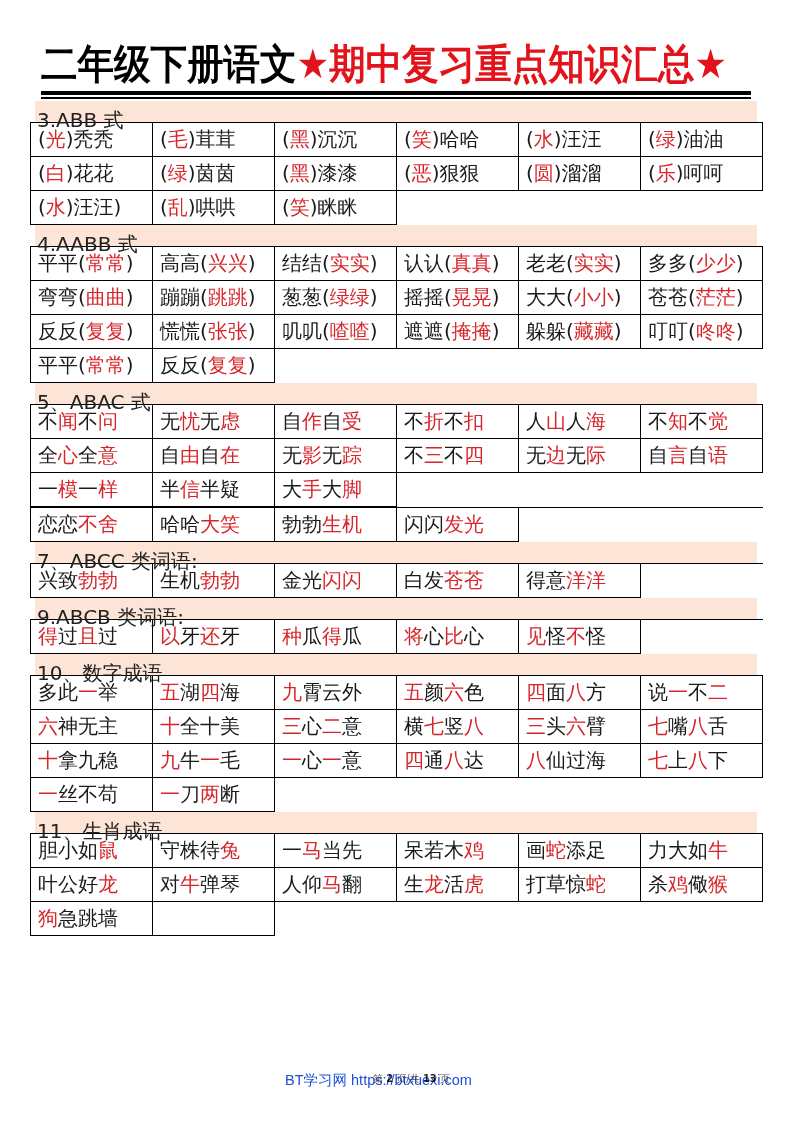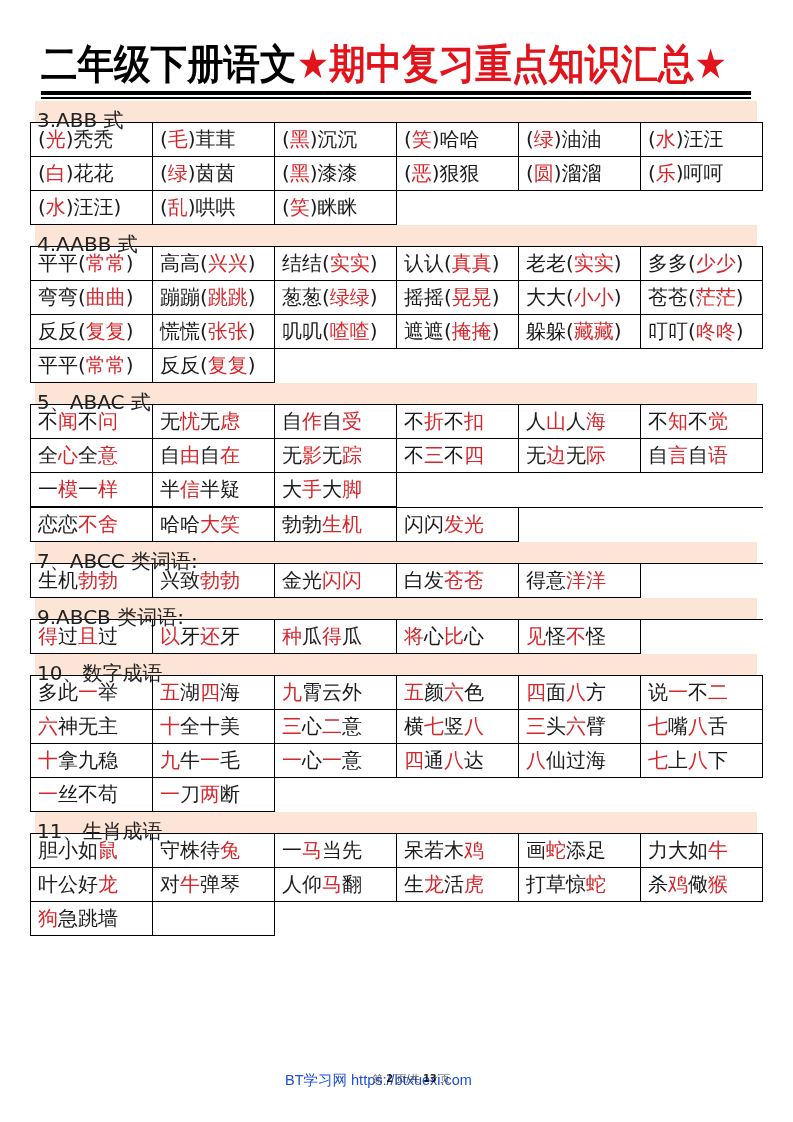--- a/index.html
+++ b/index.html
@@ -72,22 +72,22 @@
 <div class="rule"></div>
 
 <div id="sections">
     <div class="section">
       <div class="band">3.ABB 式</div>
       <div class="grid">
         <div class="cell"><span class="seg-blk">(</span><span class="seg-red">光</span><span class="seg-blk">)秃秃</span></div>
         <div class="cell"><span class="seg-blk">(</span><span class="seg-red">毛</span><span class="seg-blk">)茸茸</span></div>
         <div class="cell"><span class="seg-blk">(</span><span class="seg-red">黑</span><span class="seg-blk">)沉沉</span></div>
         <div class="cell"><span class="seg-blk">(</span><span class="seg-red">笑</span><span class="seg-blk">)哈哈</span></div>
+        <div class="cell"><span class="seg-blk">(</span><span class="seg-red">水</span><span class="seg-blk">)汪汪</span></div>
         <div class="cell"><span class="seg-blk">(</span><span class="seg-red">绿</span><span class="seg-blk">)油油</span></div>
-        <div class="cell"><span class="seg-blk">(</span><span class="seg-red">水</span><span class="seg-blk">)汪汪</span></div>
         <div class="cell"><span class="seg-blk">(</span><span class="seg-red">白</span><span class="seg-blk">)花花</span></div>
         <div class="cell"><span class="seg-blk">(</span><span class="seg-red">绿</span><span class="seg-blk">)茵茵</span></div>
         <div class="cell"><span class="seg-blk">(</span><span class="seg-red">黑</span><span class="seg-blk">)漆漆</span></div>
         <div class="cell"><span class="seg-blk">(</span><span class="seg-red">恶</span><span class="seg-blk">)狠狠</span></div>
         <div class="cell"><span class="seg-blk">(</span><span class="seg-red">圆</span><span class="seg-blk">)溜溜</span></div>
         <div class="cell"><span class="seg-blk">(</span><span class="seg-red">乐</span><span class="seg-blk">)呵呵</span></div>
         <div class="cell"><span class="seg-blk">(</span><span class="seg-red">水</span><span class="seg-blk">)汪汪)</span></div>
         <div class="cell"><span class="seg-blk">(</span><span class="seg-red">乱</span><span class="seg-blk">)哄哄</span></div>
         <div class="cell"><span class="seg-blk">(</span><span class="seg-red">笑</span><span class="seg-blk">)眯眯</span></div>
       </div>
@@ -141,22 +141,22 @@
       <div class="grid">
         <div class="cell"><span class="seg-blk">恋恋</span><span class="seg-red">不舍</span></div>
         <div class="cell"><span class="seg-blk">哈哈</span><span class="seg-red">大笑</span></div>
         <div class="cell"><span class="seg-blk">勃勃</span><span class="seg-red">生机</span></div>
         <div class="cell"><span class="seg-blk">闪闪</span><span class="seg-red">发光</span></div>
       </div>
     </div>
     <div class="section">
       <div class="band">7、ABCC 类词语:</div>
       <div class="grid">
+        <div class="cell"><span class="seg-blk">兴致</span><span class="seg-red">勃勃</span></div>
         <div class="cell"><span class="seg-blk">生机</span><span class="seg-red">勃勃</span></div>
-        <div class="cell"><span class="seg-blk">兴致</span><span class="seg-red">勃勃</span></div>
         <div class="cell"><span class="seg-blk">金光</span><span class="seg-red">闪闪</span></div>
         <div class="cell"><span class="seg-blk">白发</span><span class="seg-red">苍苍</span></div>
         <div class="cell"><span class="seg-blk">得意</span><span class="seg-red">洋洋</span></div>
       </div>
     </div>
     <div class="section">
       <div class="band">9.ABCB 类词语:</div>
       <div class="grid">
         <div class="cell"><span class="seg-red">得</span><span class="seg-blk">过</span><span class="seg-red">且</span><span class="seg-blk">过</span></div>
         <div class="cell"><span class="seg-red">以</span><span class="seg-blk">牙</span><span class="seg-red">还</span><span class="seg-blk">牙</span></div>

